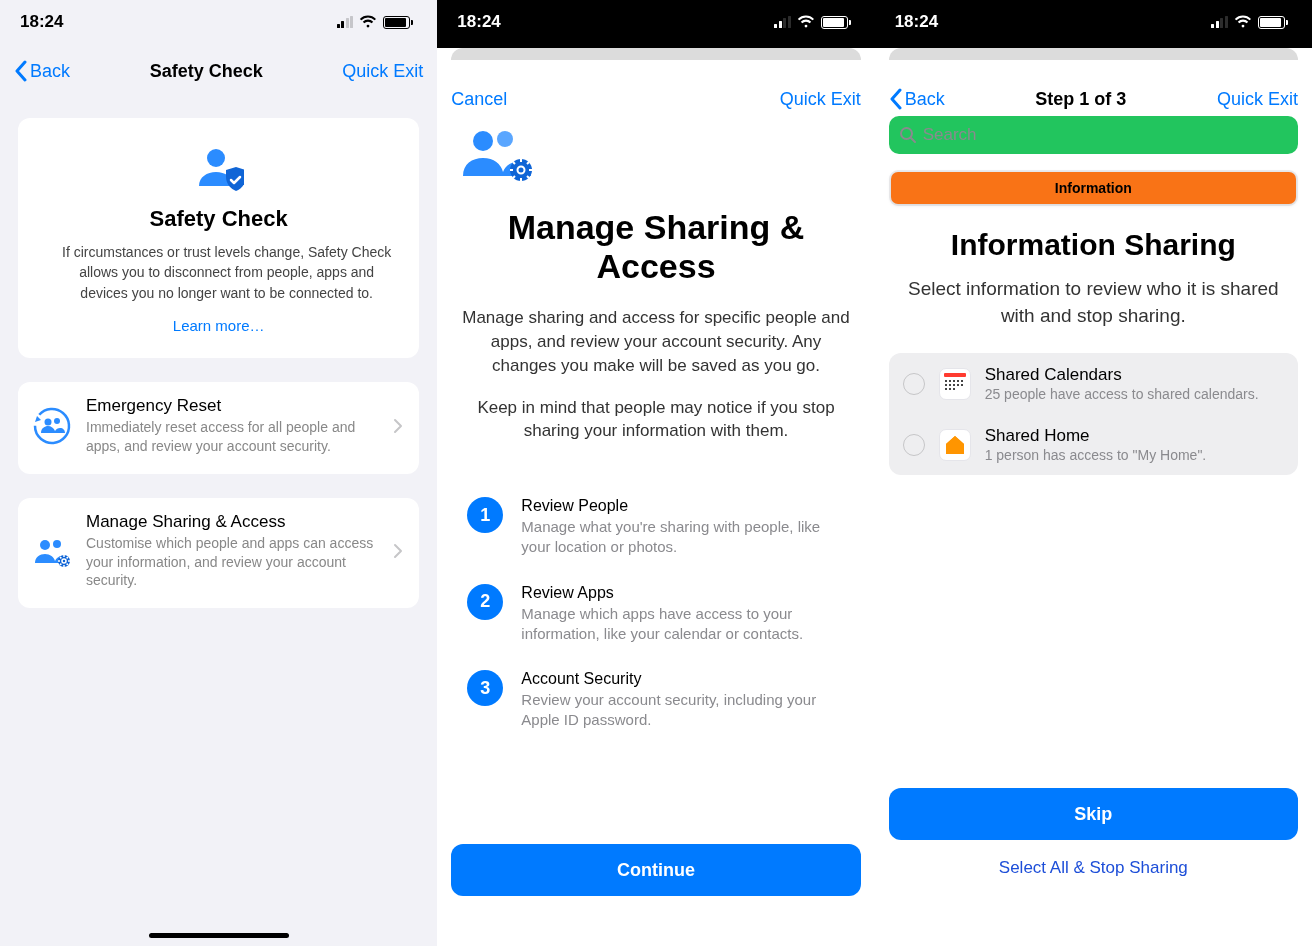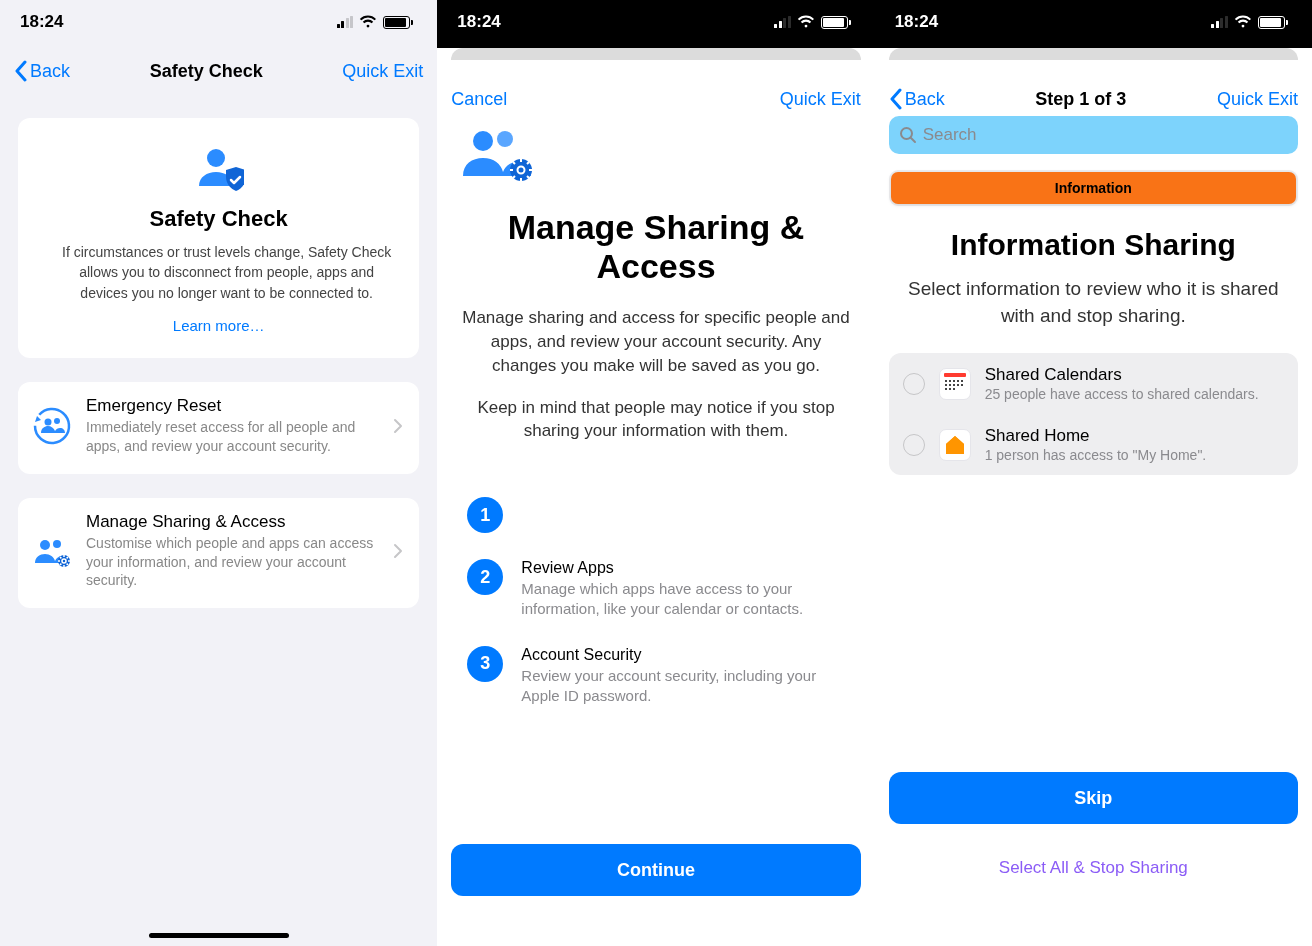--- a/index.html
+++ b/index.html
@@ -60,42 +60,42 @@
     .step-num { width: 36px; height: 36px; border-radius: 50%; background: #007aff; color: #fff; display: flex; align-items: center; justify-content: center; font-size: 18px; font-weight: 600; flex-shrink: 0; }
     .step-title { font-size: 16px; font-weight: 500; margin-bottom: 2px; }
     .step-desc { font-size: 15px; color: #8a8a8e; line-height: 1.35; }
 
     .bottom-btn-wrap { position: absolute; bottom: 50px; left: 14px; right: 14px; }
     .primary-btn { width: 100%; height: 52px; background: #007aff; color: #fff; border: none; border-radius: 12px; font-size: 18px; font-weight: 600; cursor: pointer; }
 
     
     .sheet3 { position: absolute; top: 60px; left: 0; right: 0; bottom: 0; background: #fff; border-radius: 12px 12px 0 0; z-index: 2; padding: 0 14px; }
     .search-wrap { margin-top: 6px; }
-    .search-input { width: 100%; height: 38px; background: #7dd3fc; border: none; border-radius: 10px; padding: 0 28px 0 34px; font-size: 17px; color: #000; }
+    .search-input { width: 100%; height: 38px; background: #22c55e; border: none; border-radius: 10px; padding: 0 28px 0 34px; font-size: 17px; color: #000; }
     .search-input::placeholder { color: #8a8a8e; }
     .search-box { position: relative; }
     .search-icon { position: absolute; left: 10px; top: 50%; transform: translateY(-50%); width: 18px; height: 18px; color: #8a8a8e; }
 
     .seg-control { display: flex; background: #eeeef0; border-radius: 9px; padding: 2px; margin-top: 16px; }
     .seg-item { flex: 1; height: 32px; display: flex; align-items: center; justify-content: center; font-size: 14px; font-weight: 500; border-radius: 7px; cursor: pointer; }
     .seg-item.active { background: #f97316; box-shadow: 0 1px 4px rgba(0,0,0,.12); font-weight: 600; }
 
     .info-title { font-size: 30px; font-weight: 700; text-align: center; margin: 22px 0 14px; }
     .info-desc { font-size: 19px; text-align: center; color: #333; line-height: 1.4; margin-bottom: 24px; padding: 0 10px; }
 
     .info-list { background: #eeeef0; border-radius: 12px; }
     .info-row { display: flex; align-items: center; padding: 12px 14px; gap: 14px; cursor: pointer; }
     .radio { width: 22px; height: 22px; border: 1.5px solid #c6c6c8; border-radius: 50%; flex-shrink: 0; }
     .app-icon { width: 32px; height: 32px; border-radius: 7px; flex-shrink: 0; }
     .cal-icon { background: #fff; border: 1px solid #e5e5ea; display: flex; flex-direction: column; align-items: center; justify-content: center; font-size: 7px; }
     .home-icon-bg { background: #fff; border: 1px solid #e5e5ea; display: flex; align-items: center; justify-content: center; }
     .row-content { flex: 1; }
     .row-title { font-size: 17px; margin-bottom: 1px; }
     .row-desc { font-size: 14px; color: #8a8a8e; }
-    .secondary-link { text-align: center; color: #8b5cf6; font-size: 17px; font-weight: 500; padding: 18px 0; cursor: pointer; margin-top: 16px; }
+    .secondary-link { text-align: center; color: #1d4ed8; font-size: 17px; font-weight: 500; padding: 18px 0; cursor: pointer; }
 
     .home-indicator { position: absolute; bottom: 8px; left: 50%; transform: translateX(-50%); width: 140px; height: 5px; background: #000; border-radius: 3px; }
     .screen:first-child .status-bar { background: transparent; color: #000; }
   </style>
 </head>
 <body>
 
 <div class="screen">
   <div class="status-bar light">
     <span class="status-time">18:24</span>
@@ -220,20 +220,24 @@
           <circle cx="62" cy="44" r="3.5" fill="none" stroke="#fff" stroke-width="2"></circle>
           <path d="M62 33v3M62 52v3M51 44h3M70 44h3M54 36l2 2M68 50l2 2M70 36l-2 2M56 50l-2 2" stroke="#fff" stroke-width="2"></path>
         </svg>
       <div class="hero2-title">Manage Sharing &amp; Access</div>
       <div class="hero2-desc">Manage sharing and access for specific people and apps, and review your account security. Any changes you make will be saved as you go.</div>
       <div class="hero2-desc">Keep in mind that people may notice if you stop sharing your information with them.</div>
 
       <div class="steps">
         <div class="step">
           <div class="step-num">1</div>
+          <div>
+            <div class="step-title">Review People</div>
+            <div class="step-desc">Manage what you're sharing with people, like your location or photos.</div>
+          </div>
         </div>
         <div class="step">
           <div class="step-num">2</div>
           <div>
             <div class="step-title">Review Apps</div>
             <div class="step-desc">Manage which apps have access to your information, like your calendar or contacts.</div>
           </div>
         </div>
         <div class="step">
           <div class="step-num">3</div>

